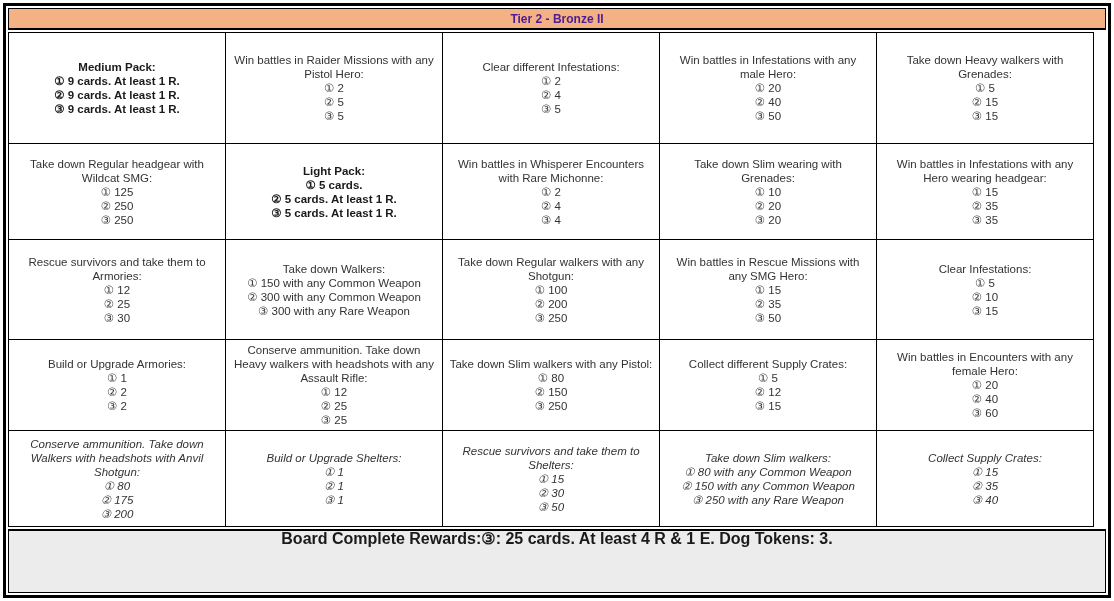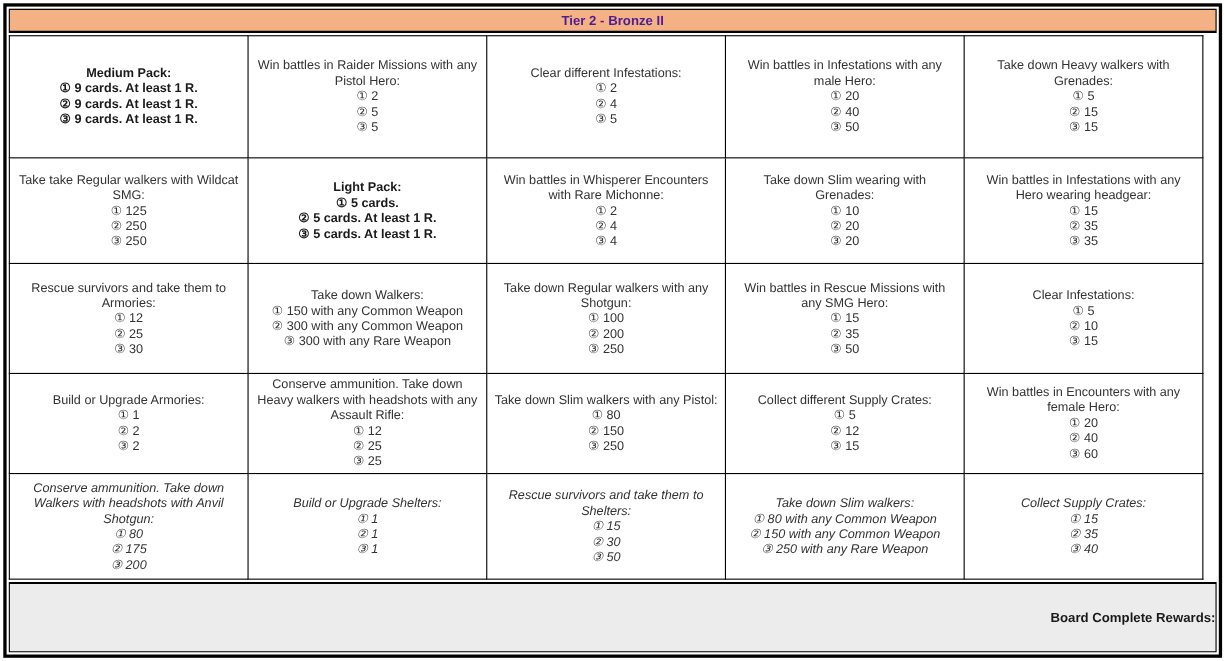--- a/index.html
+++ b/index.html
@@ -61,24 +61,24 @@
   .cell-title { white-space: pre-line; }
   .tier-line  { white-space: pre-line; }
   .board-footer {
     box-sizing: border-box;
     margin-top: 2px;
     flex: 1 1 auto;
     border: 1px solid var(--border, #000);
     border-top-width: 2px;
     background: var(--footer-bg, #ECECEC);
     display: flex;
-    flex-direction: column;
-    align-items: flex-end;
+    flex-direction: row;
+    align-items: flex-start;
     justify-content: center;
-    font-size: 12px;
+    font-size: 16px;
     font-weight: bold;
     color: #1a1a1a;
     line-height: 15px;
   }
 </style>
 </head>
 <body>
 
 <div class="board">
   <div class="board-header">
@@ -114,21 +114,21 @@
             </td>
             <td>
               <div class="cell-title">Take down Heavy walkers with Grenades:</div>
               <div class="tier-line">① 5</div>
               <div class="tier-line">② 15</div>
               <div class="tier-line">③ 15</div>
             </td>
           </tr>
           <tr style="height: 96px;">
             <td>
-              <div class="cell-title">Take take Regular walkers with Wildcat SMG:</div>
+              <div class="cell-title">Take down Regular headgear with Wildcat SMG:</div>
               <div class="tier-line">① 125</div>
               <div class="tier-line">② 250</div>
               <div class="tier-line">③ 250</div>
             </td>
             <td class="pack light-pack">
               <div class="cell-title">Light Pack:</div>
               <div class="tier-line">① 5 cards.</div>
               <div class="tier-line">② 5 cards. At least 1 R.</div>
               <div class="tier-line">③ 5 cards. At least 1 R.</div>
             </td>
@@ -245,14 +245,15 @@
               <div class="tier-line">① 15</div>
               <div class="tier-line">② 35</div>
               <div class="tier-line">③ 40</div>
             </td>
           </tr>
         </tbody>
     </table>
   </div>
   <div class="board-footer" id="footer">
       <div>Board Complete Rewards:</div>
+      <div>③: 25 cards. At least 4 R &amp; 1 E. Dog Tokens: 3.</div>
     </div>
 </div>
 
 </body></html>

